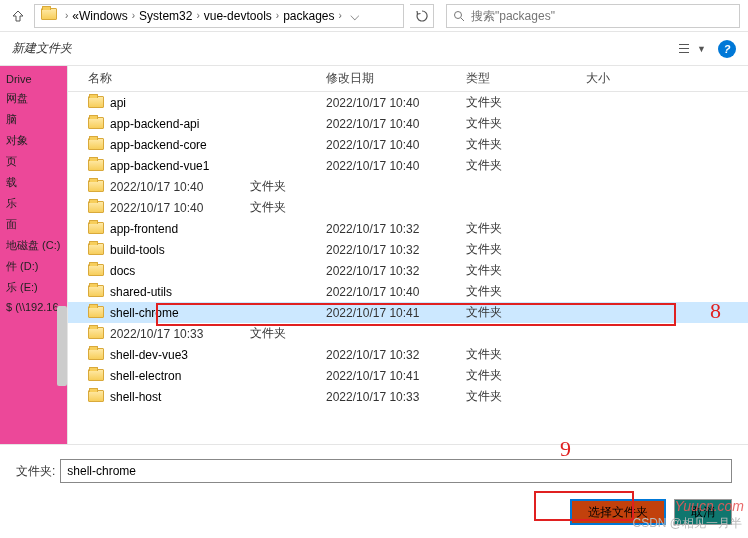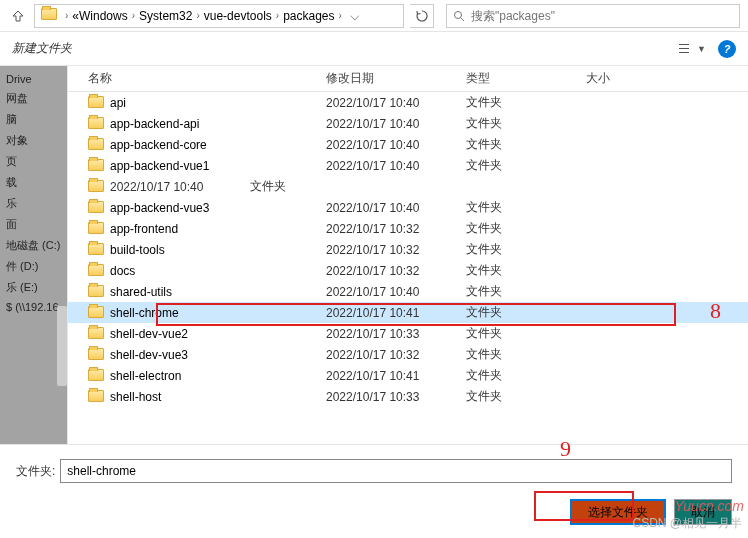--- a/index.html
+++ b/index.html
@@ -16,21 +16,21 @@
 .search { flex: 1; height: 24px; border: 1px solid #ccc; display: flex; align-items: center; padding: 0 6px; gap: 6px; color: #666; margin-left: 6px; }
 .search input { border: none; outline: none; flex: 1; color: #666; }
 
 .toolbar { height: 34px; display: flex; align-items: center; padding: 0 12px; border-bottom: 1px solid #e5e5e5; justify-content: space-between; font-style: italic; }
 .toolbar .left { color: #333; }
 .toolbar .right { display: flex; align-items: center; gap: 12px; }
 .view-btn { display: flex; align-items: center; gap: 2px; color: #555; }
 .help-icon { width: 18px; height: 18px; border-radius: 50%; background: #0078d7; color: #fff; display: flex; align-items: center; justify-content: center; font-size: 11px; font-weight: bold; }
 
 .main { display: flex; height: 378px; }
-.sidebar { width: 68px; background: #a3a3a3; border-right: 1px solid #e5e5e5; padding-top: 4px; position: relative; }
+.sidebar { width: 68px; background: #ec4899; border-right: 1px solid #e5e5e5; padding-top: 4px; position: relative; }
 .sidebar .thumb { position: absolute; right: 0; top: 240px; width: 10px; height: 80px; background: #ccc; border-radius: 2px; }
 .sidebar-item { padding: 3px 6px; white-space: nowrap; overflow: hidden; color: #222; font-size: 11px; }
 
 .content { flex: 1; display: flex; flex-direction: column; position: relative; }
 .headers { display: flex; height: 26px; align-items: center; border-bottom: 1px solid #e5e5e5; padding-left: 20px; color: #444; }
 .col-name { width: 238px; }
 .col-date { width: 140px; }
 .col-type { width: 120px; }
 .col-size { flex: 1; }
 .rows { flex: 1; overflow: hidden; }
@@ -172,21 +172,20 @@
           <span class="date">2022/10/17 10:40</span>
           <span class="type">文件夹</span>
         </div>
         <div class="row">
           <span class="icon"><span class="folder-glyph"></span></span>
           <span class="date">2022/10/17 10:40</span>
           <span class="type">文件夹</span>
         </div>
         <div class="row">
           <span class="icon"><span class="folder-glyph"></span></span>
-          <span class="name">app-backend-vue3</span>
           <span class="date">2022/10/17 10:40</span>
           <span class="type">文件夹</span>
         </div>
         <div class="row">
           <span class="icon"><span class="folder-glyph"></span></span>
           <span class="name">app-frontend</span>
           <span class="date">2022/10/17 10:32</span>
           <span class="type">文件夹</span>
         </div>
         <div class="row">
@@ -208,21 +207,20 @@
           <span class="type">文件夹</span>
         </div>
         <div class="row selected">
           <span class="icon"><span class="folder-glyph"></span></span>
           <span class="name">shell-chrome</span>
           <span class="date">2022/10/17 10:41</span>
           <span class="type">文件夹</span>
         </div>
         <div class="row">
           <span class="icon"><span class="folder-glyph"></span></span>
-          <span class="name">shell-dev-vue2</span>
           <span class="date">2022/10/17 10:33</span>
           <span class="type">文件夹</span>
         </div>
         <div class="row">
           <span class="icon"><span class="folder-glyph"></span></span>
           <span class="name">shell-dev-vue3</span>
           <span class="date">2022/10/17 10:32</span>
           <span class="type">文件夹</span>
         </div>
         <div class="row">

